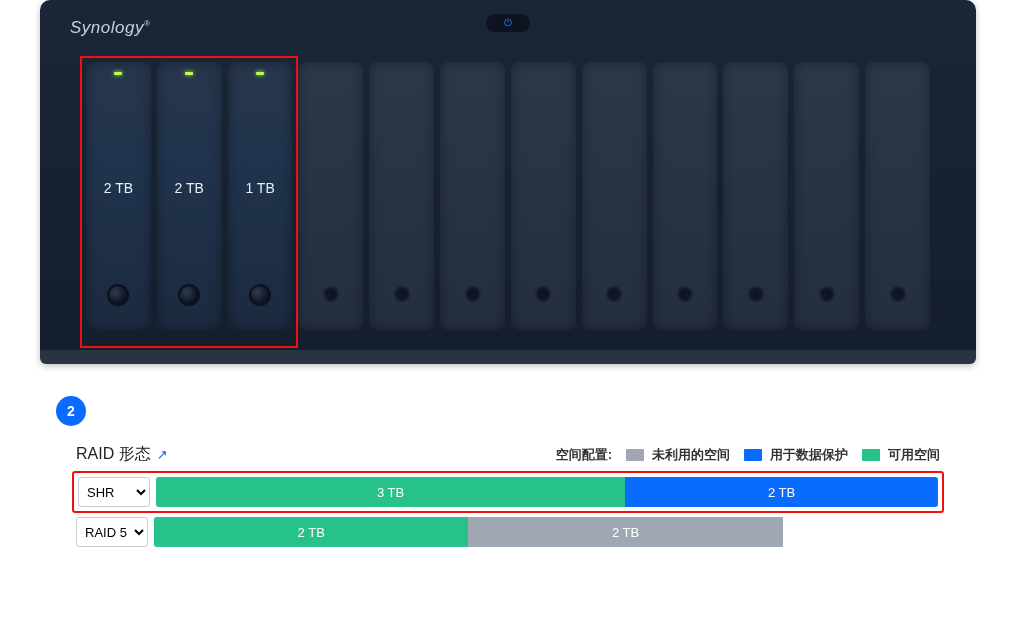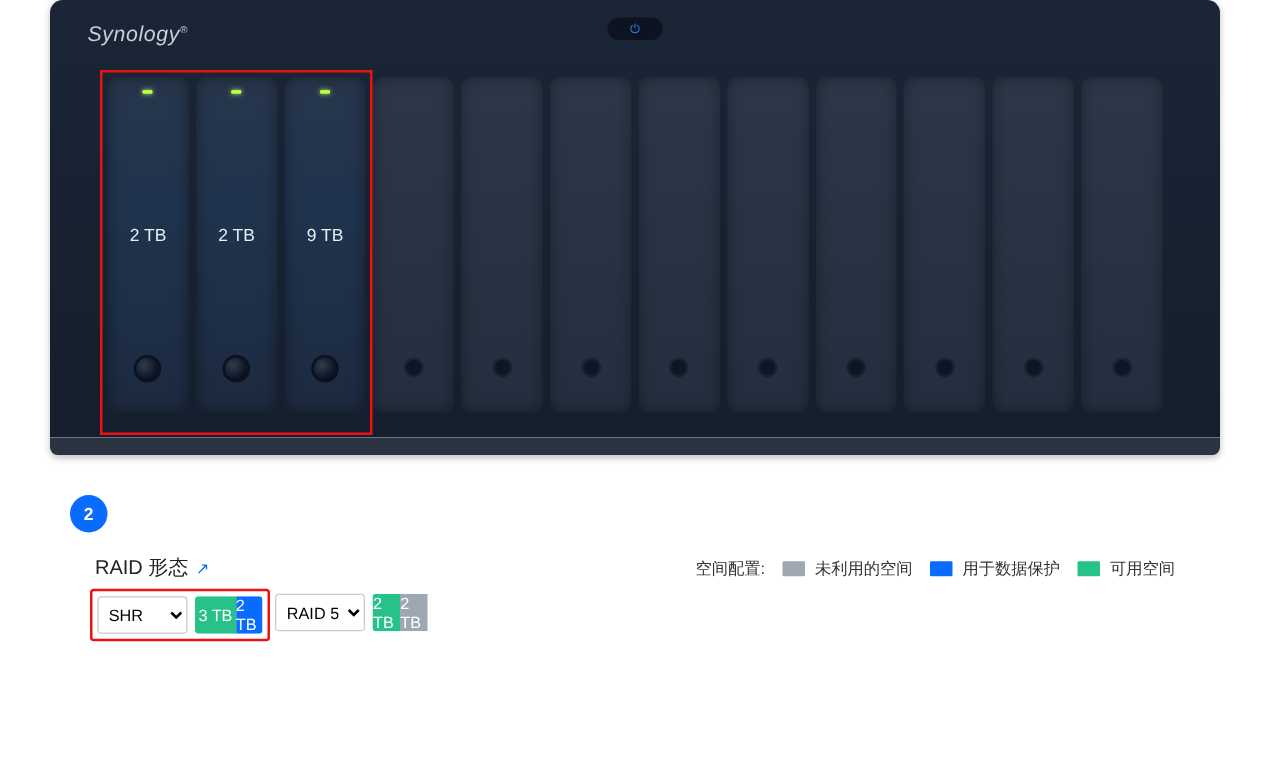--- a/index.html
+++ b/index.html
@@ -25,28 +25,28 @@
   
   .step { display: flex; align-items: center; gap: 18px; padding: 32px 56px 18px 56px; }
   .step-badge { width: 30px; height: 30px; border-radius: 50%; background: #0a6cff; color: #fff; display: flex; align-items: center; justify-content: center; font-size: 14px; font-weight: 600; }
   .step-text { font-size: 15px; color: #222; }
 
   
   .result { padding: 0 76px; }
   .result-head { display: flex; align-items: center; justify-content: space-between; margin-bottom: 10px; }
   .result-title { font-size: 16px; color: #222; display: flex; align-items: center; gap: 6px; }
   .ext-icon { color: #0a6cff; font-size: 13px; }
-  .legend { display: flex; align-items: flex-start; gap: 6px; font-size: 13px; color: #333; }
+  .legend { display: flex; align-items: flex-start; gap: 6px; font-size: 13px; color: #333; font-weight: bold; }
   .lg { display: inline-flex; align-items: center; gap: 8px; margin-left: 8px; }
   .sw { width: 18px; height: 12px; border-radius: 1px; display: inline-block; }
   .sw.unused { background: #9ea7b3; }
   .sw.protect { background: #0a6cff; }
   .sw.avail { background: #27c28a; }
 
-  .rows { display: flex; flex-direction: row; gap: 8px; }
+  .rows { display: flex; flex-direction: column; gap: 8px; }
   .row-wrap { position: relative; }
   .row { display: flex; align-items: stretch; height: 30px; }
   .sel-box { width: 72px; margin-right: 6px; }
   .sel { width: 100%; height: 30px; border: 1px solid #c7ccd3; border-radius: 3px; font-size: 13px; padding: 0 4px; background: #fff; }
   .bar { flex: 1; display: flex; height: 30px; border-radius: 3px; overflow: hidden; }
   .seg { display: flex; align-items: center; justify-content: center; color: #fff; font-size: 13px; }
   .seg.avail { background: #27c28a; }
   .seg.protect { background: #0a6cff; }
   .seg.unused { background: #9ea7b3; }
   .row-hi { border: 2px solid #e11; padding: 4px; margin: -4px; border-radius: 3px; }
@@ -66,21 +66,21 @@
           <div class="cap">2 TB</div>
           <div class="knob"></div>
         </div>
         <div class="bay filled">
           <div class="led"></div>
           <div class="cap">2 TB</div>
           <div class="knob"></div>
         </div>
         <div class="bay filled">
           <div class="led"></div>
-          <div class="cap">9 TB</div>
+          <div class="cap">1 TB</div>
           <div class="knob"></div>
         </div>
         <div class="bay">
           <div class="knob empty"></div>
         </div>
         <div class="bay">
           <div class="knob empty"></div>
         </div>
         <div class="bay">
           <div class="knob empty"></div>

